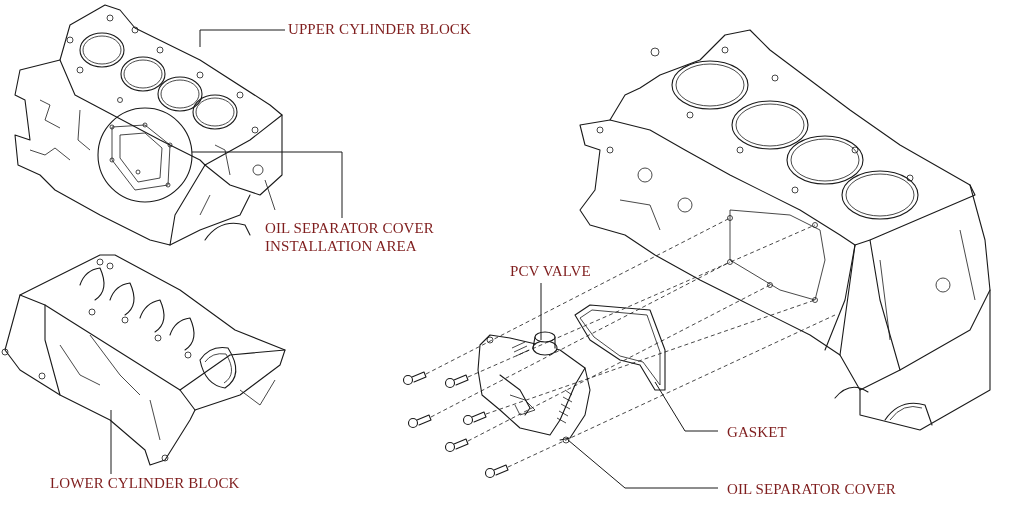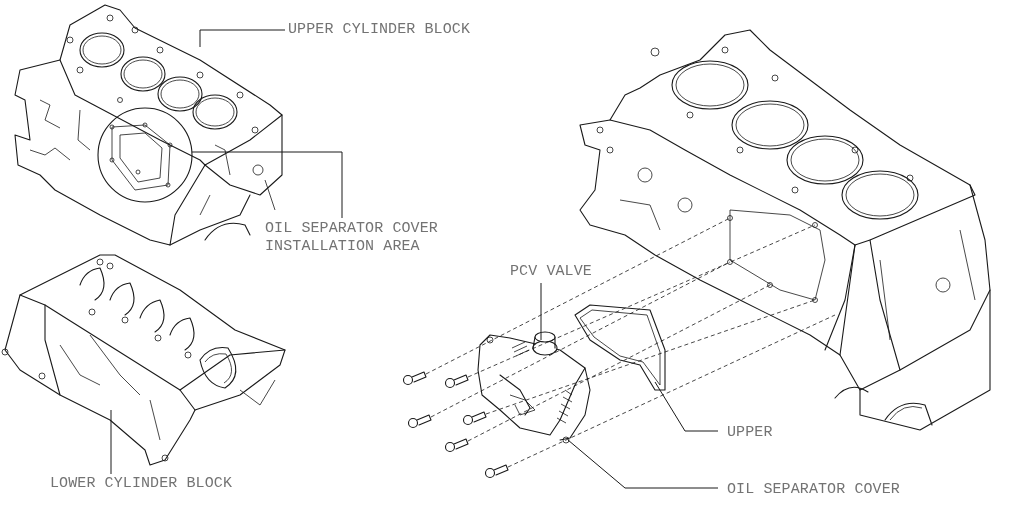--- a/index.html
+++ b/index.html
@@ -6,23 +6,23 @@
   body { width: 1017px; height: 506px; position: relative; overflow: hidden; }
   #stage { position: absolute; left: 0; top: 0; width: 1017px; height: 506px; }
   svg { position: absolute; left: 0; top: 0; }
   .ln { fill: none; stroke: #1a1a1a; stroke-width: 1.1; stroke-linejoin: round; stroke-linecap: round; }
   .thin { fill: none; stroke: #1a1a1a; stroke-width: 0.8; }
   .dash { fill: none; stroke: #1a1a1a; stroke-width: 0.8; stroke-dasharray: 4 3; }
   .leader { fill: none; stroke: #1a1a1a; stroke-width: 1; }
   .fillw { fill: #ffffff; stroke: #1a1a1a; stroke-width: 1.1; stroke-linejoin: round; }
   .label {
     position: absolute;
-    font-family: Liberation Mono, monospace;
+    font-family: Liberation Serif, serif;
     font-size: 15px;
-    color: #737373;
+    color: #7f1d1d;
     white-space: nowrap;
     line-height: 17px;
     letter-spacing: 0.1px;
   }
 </style>
 </head>
 <body>
 
 <div id="stage">
 <svg width="1017" height="506" viewBox="0 0 1017 506">
@@ -213,15 +213,15 @@
 
   <path class="leader" d="M655,382 L685,431 L718,431"></path>
   <path class="leader" d="M568,440 L625,488 L718,488"></path>
 </svg>
 
 <div class="label" style="left:288px; top:21px;">UPPER CYLINDER BLOCK</div>
 <div class="label" style="left:265px; top:220px;">OIL SEPARATOR COVER</div>
 <div class="label" style="left:265px; top:238px;">INSTALLATION AREA</div>
 <div class="label" style="left:50px; top:475px;">LOWER CYLINDER BLOCK</div>
 <div class="label" style="left:498px; top:263px;margin-left:12px;">PCV VALVE</div>
-<div class="label" style="left:727px; top:424px;">UPPER</div>
+<div class="label" style="left:727px; top:424px;">GASKET</div>
 <div class="label" style="left:727px; top:481px;">OIL SEPARATOR COVER</div>
 </div>
 
 </body></html>

